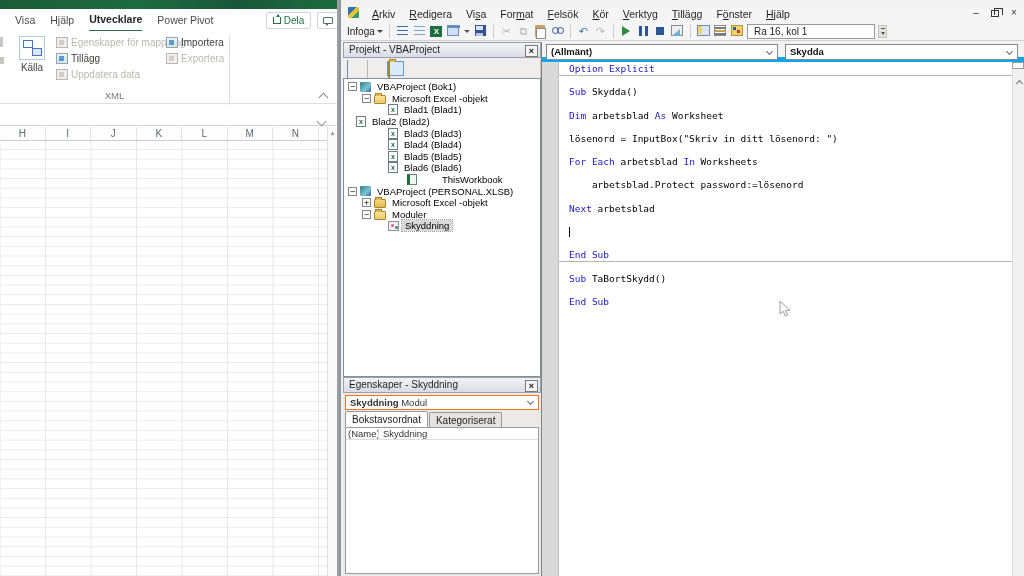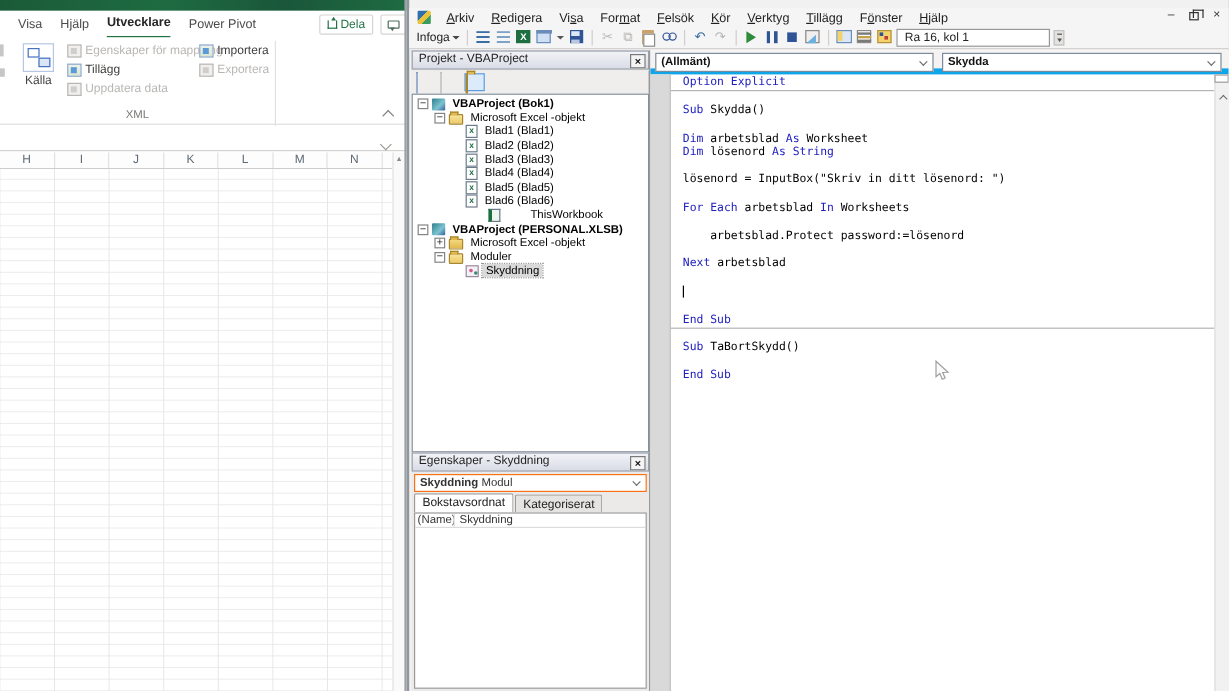--- a/index.html
+++ b/index.html
@@ -59,21 +59,21 @@
     background-image:
       linear-gradient(to right,#e7e7e7 1px,transparent 1px),
       linear-gradient(to bottom,#ebebeb 1px,transparent 1px);
     background-size:45.5px 100%, 100% 9.7px; background-position:45px 0, 0 8px; }
   .xl-vscroll { position:absolute; left:327px; top:127px; width:10px; height:449px; background:#fafafa; border-left:1px solid #e1e1e1; }
   .xl-vscroll .sa { display:block; text-align:center; font-size:6px; color:#8a8a8a; line-height:12px; }
   .xl-right-edge { position:absolute; left:337px; top:0; width:2px; height:576px; background:#9aa0a6; }
 
   
   #vbe { position:absolute; left:339px; top:0; width:685px; height:576px; background:#f2f1f1; border-left:2px solid #8f969c; }
-  .vbe-menubar { position:absolute; left:0; top:7px; width:100%; height:15px; background:#f6f5f5; display:flex; align-items:center; }
+  .vbe-menubar { position:absolute; left:0; top:7px; width:100%; height:15px; background:#f6f5f5; display:flex; align-items:flex-start; }
   .vbe-appicon { width:11px; height:11px; margin:0 6px 0 7px; flex:none;
     background:linear-gradient(135deg,#2e6fb0 0 40%,#e8c23a 40% 65%,#3a9c5f 65%); border-radius:1px; }
   .menu-item { font-size:10.5px; color:#1f1f1f; padding:1px 7px; white-space:nowrap; }
   .menu-item u { text-decoration:underline; }
   .win-controls { position:absolute; right:4px; top:8px; display:flex; gap:9px; align-items:center; }
   .wc { width:12px; height:10px; text-align:center; font-size:10px; line-height:9px; color:#333; }
   .wc-restore { width:8px; height:7px; border:1px solid #333; position:relative; background:#f6f5f5; margin-top:1px; }
   .wc-restore::before { content:""; position:absolute; left:2px; top:-3px; width:7px; height:6px; border:1px solid #333; border-bottom:none; }
 
   .vbe-toolbar { position:absolute; left:0; top:22px; width:100%; height:19px; background:#f6f5f5; border-bottom:1px solid #d4d2d0;
@@ -141,21 +141,21 @@
   .tree-ic { flex:none; margin-right:3px; position:relative; }
   .ti-project { width:11px; height:10px; background:linear-gradient(135deg,#2e7d8c,#7cc4d0 60%,#355f9e); border-radius:1px; }
   .ti-folder, .ti-folder-open { width:12px; height:9px; background:linear-gradient(#f4d87c,#e0b84e); border:1px solid #a8862e; border-radius:1px; position:relative; margin-top:2px; }
   .ti-folder::before, .ti-folder-open::before { content:""; position:absolute; left:0; top:-3px; width:5px; height:2px; background:#e0b84e; border:1px solid #a8862e; border-bottom:none; }
   .ti-folder-open { background:linear-gradient(#f8e49a,#ecc968); }
   .ti-sheet { width:10px; height:11px; background:#fff; border:1px solid #6b7b8c; font-size:7px; line-height:10px; text-align:center; color:#1d6f42; font-weight:bold; }
   .ti-workbook { width:10px; height:11px; background:#eef6ee; border:1px solid #6b7b8c; border-left:3px solid #1d6f42; }
   .ti-module { width:11px; height:10px; background:#f4f0f4; border:1px solid #9a8aa0; }
   .ti-module::after { content:""; position:absolute; left:2px; top:2px; width:3px; height:3px; border-radius:50%; background:#d05a8c; box-shadow:4px 2px 0 #3a8c6e; }
   .tree-label { padding:0 3px; }
-  .tree-label.bold { font-weight:bold; }
+  .tree-label.bold { font-weight:normal; }
   .tree-label.selected { background:#d9d9d9; outline:1px dotted #9a9a9a; }
 
   
   #prop-panel { position:absolute; left:2px; top:377px; width:198px; height:199px; background:#eceae9; }
   .prop-selector { position:absolute; left:2px; top:18px; right:2px; height:15px; background:#fff; border:1px solid #f97316;
     font-size:9.5px; line-height:13px; padding-left:4px; white-space:nowrap; overflow:hidden; }
   .prop-selector b { font-weight:bold; }
   .prop-selector .chev { position:absolute; right:5px; top:3px; width:5px; height:5px; border-color:#6a6a6a; }
   .prop-tabs { position:absolute; left:2px; top:36px; right:2px; height:14px; display:flex; align-items:flex-end; font-size:10px; color:#222; }
   .ptab { padding:2px 6px 1px 6px; border:1px solid #9a9a9a; border-bottom:none; background:#e6e4e2; margin-right:1px; border-radius:2px 2px 0 0; }
@@ -343,21 +343,21 @@
           <div class="tree-row" style="padding-left: 18px;">
             <span class="tree-exp">−</span>
             <span class="tree-ic ti-folder-open"></span>
             <span class="tree-label">Microsoft Excel -objekt</span>
           </div>
           <div class="tree-row" style="padding-left: 32px;">
             <span class="tree-noexp"></span>
             <span class="tree-ic ti-sheet">x</span>
             <span class="tree-label">Blad1 (Blad1)</span>
           </div>
-          <div class="tree-row" style="padding-left: 32px;">
+          <div class="tree-row" style="">
             <span class="tree-noexp"></span>
             <span class="tree-ic ti-sheet">x</span>
             <span class="tree-label">Blad2 (Blad2)</span>
           </div>
           <div class="tree-row" style="padding-left: 32px;">
             <span class="tree-noexp"></span>
             <span class="tree-ic ti-sheet">x</span>
             <span class="tree-label">Blad3 (Blad3)</span>
           </div>
           <div class="tree-row" style="padding-left: 32px;">
@@ -435,21 +435,20 @@
           <span class="chev down"></span>
         </div>
       </div>
       <div class="code-margin"></div>
       <div class="code-content" id="code-content">
           <div class="code-line"><span class="kw">Option Explicit</span></div>
           <div class="code-line sep"></div>
           <div class="code-line"><span class="kw">Sub</span><span class="t"> Skydda()</span></div>
           <div class="code-line"></div>
           <div class="code-line"><span class="kw">Dim</span><span class="t"> arbetsblad </span><span class="kw">As</span><span class="t"> Worksheet</span></div>
-          <div class="code-line"><span class="kw">Dim</span><span class="t"> lösenord </span><span class="kw">As</span><span class="t"> </span><span class="kw">String</span></div>
           <div class="code-line"></div>
           <div class="code-line"><span class="t">lösenord = InputBox("Skriv in ditt lösenord: ")</span></div>
           <div class="code-line"></div>
           <div class="code-line"><span class="kw">For Each</span><span class="t"> arbetsblad </span><span class="kw">In</span><span class="t"> Worksheets</span></div>
           <div class="code-line"></div>
           <div class="code-line"><span class="t">    arbetsblad.Protect password:=lösenord</span></div>
           <div class="code-line"></div>
           <div class="code-line"><span class="kw">Next</span><span class="t"> arbetsblad</span></div>
           <div class="code-line"></div>
           <div class="code-line"><span class="caret"></span></div>

